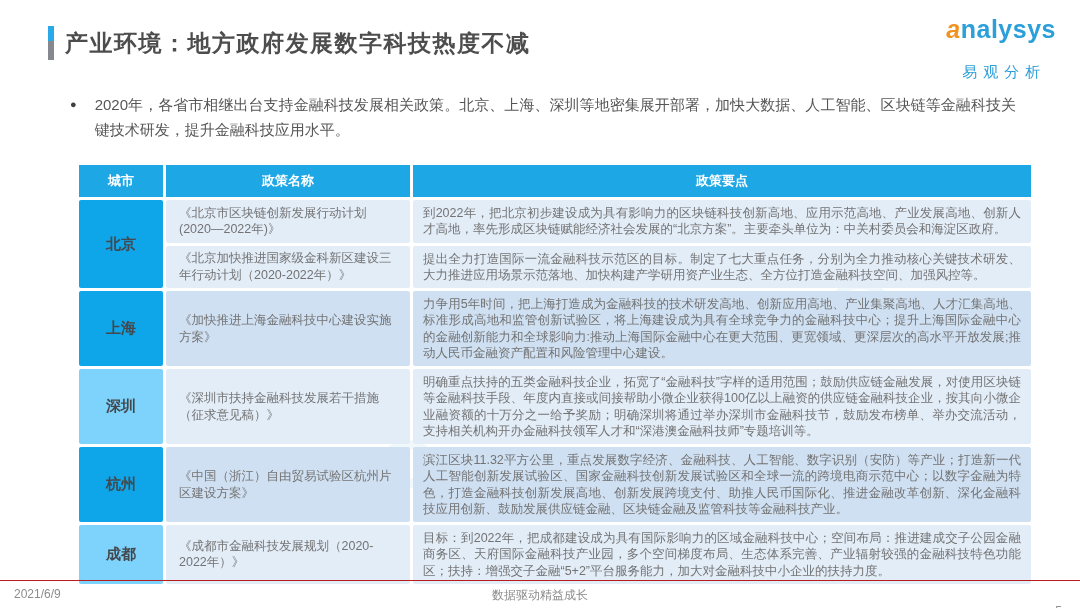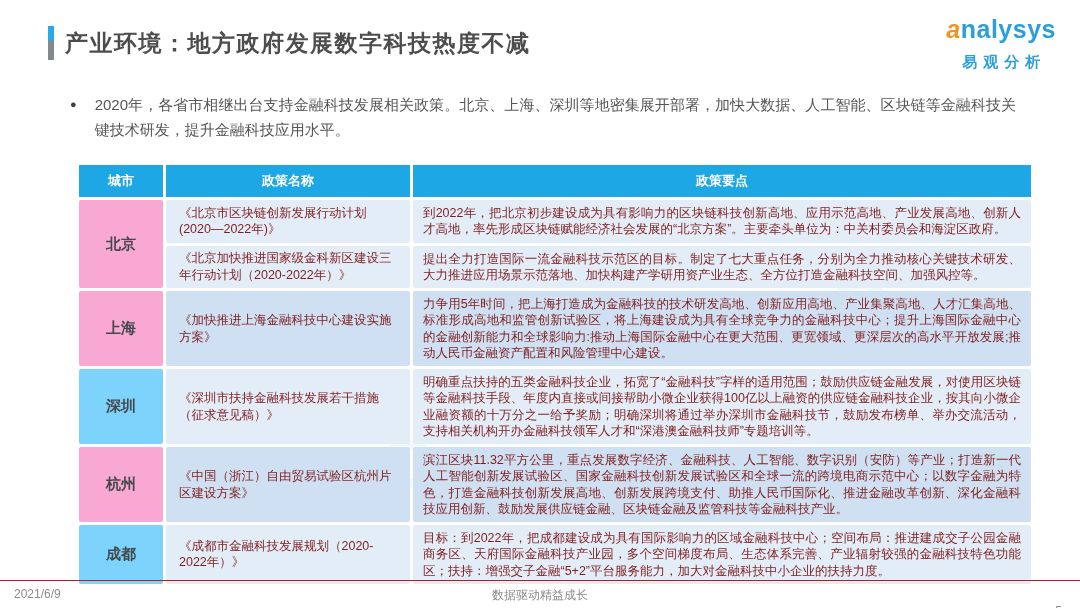--- a/index.html
+++ b/index.html
@@ -15,37 +15,37 @@
   
   .title-row { position:absolute; top:26px; left:48px; display:flex; align-items:center; gap:11px; }
   .accent-bar {
     width:6px; height:34px;
     background: linear-gradient(to bottom, #29a9e8 0%, #29a9e8 45%, #85888c 45%, #85888c 100%);
   }
   .page-title { font-size:23px; font-weight:bold; color:#4d4d4d; letter-spacing:1.5px; }
   .logo { position:absolute; top:16px; right:24px; text-align:center; line-height:1.1; }
   .logo-en { font-size:25px; font-weight:bold; color:#2b9fd9; letter-spacing:0.5px; }
   .logo-en::first-letter { color:#f0931f; font-style:italic; }
-  .logo-cn { font-size:15px; font-weight:bold; color:#2b9fd9; letter-spacing:6px; margin-top:10px; padding-left:6px; }
+  .logo-cn { font-size:15px; font-weight:normal; color:#2b9fd9; letter-spacing:6px; margin-top:20px; padding-left:6px; }
   
   .bullet-row { position:absolute; top:92px; left:70px; width:946px; display:flex; gap:18px; }
   .bullet-dot { font-size:11px; color:#3f3f3f; line-height:25px; flex:none; }
   .bullet-text { font-size:15px; color:#565656; line-height:25px; text-align:justify; }
   
   .table-title { position:absolute; top:139px; left:62px; width:958px; text-align:center;
                  font-size:15px; font-weight:bold; color:#3d3d3d; letter-spacing:0.5px; }
   table.policy { position:absolute; top:162px; left:76px; width:958px;
                  border-collapse:separate; border-spacing:3px; table-layout:fixed; }
   th { background:#1ea7e5; color:#ffffff; font-size:13px; font-weight:bold;
        padding:7px 4px; text-align:center; }
-  td { font-size:12.5px; color:#7f1d1d; vertical-align:middle; border-radius:2px; }
+  td { font-size:12.5px; color:#737373; vertical-align:middle; border-radius:2px; }
   td.city  { text-align:center; font-weight:bold; font-size:15px; color:#44484c; }
   td.pname { padding:4px 13px; line-height:1.32; }
   td.points{ padding:5px 10px; line-height:1.3; text-align:justify; }
-  td.city.tone-b  { background:#f9a8d4;text-align:center; }
+  td.city.tone-b  { background:#0ea5e9;text-align:center; }
   td.city.tone-l  { background:#7dd3fc; }
   td.pname.tone-b, td.points.tone-b { background:#cfe0f2; }
   td.pname.tone-l, td.points.tone-l { background:#e3edf8; }
   
   .wm { position:absolute; border-radius:50%; opacity:0.07; pointer-events:none; }
   .wm1 { top:300px; left:545px; width:70px; height:58px; border:10px solid #f0931f; }
   .wm2 { top:280px; left:830px; width:60px; height:50px; border:9px solid #2b9fd9; }
   .wm3 { top:440px; left:380px; width:56px; height:48px; border:9px solid #2b9fd9; }
   
   .footer { position:absolute; left:0; right:0; bottom:6px; border-top:1px solid #b91c1c;

